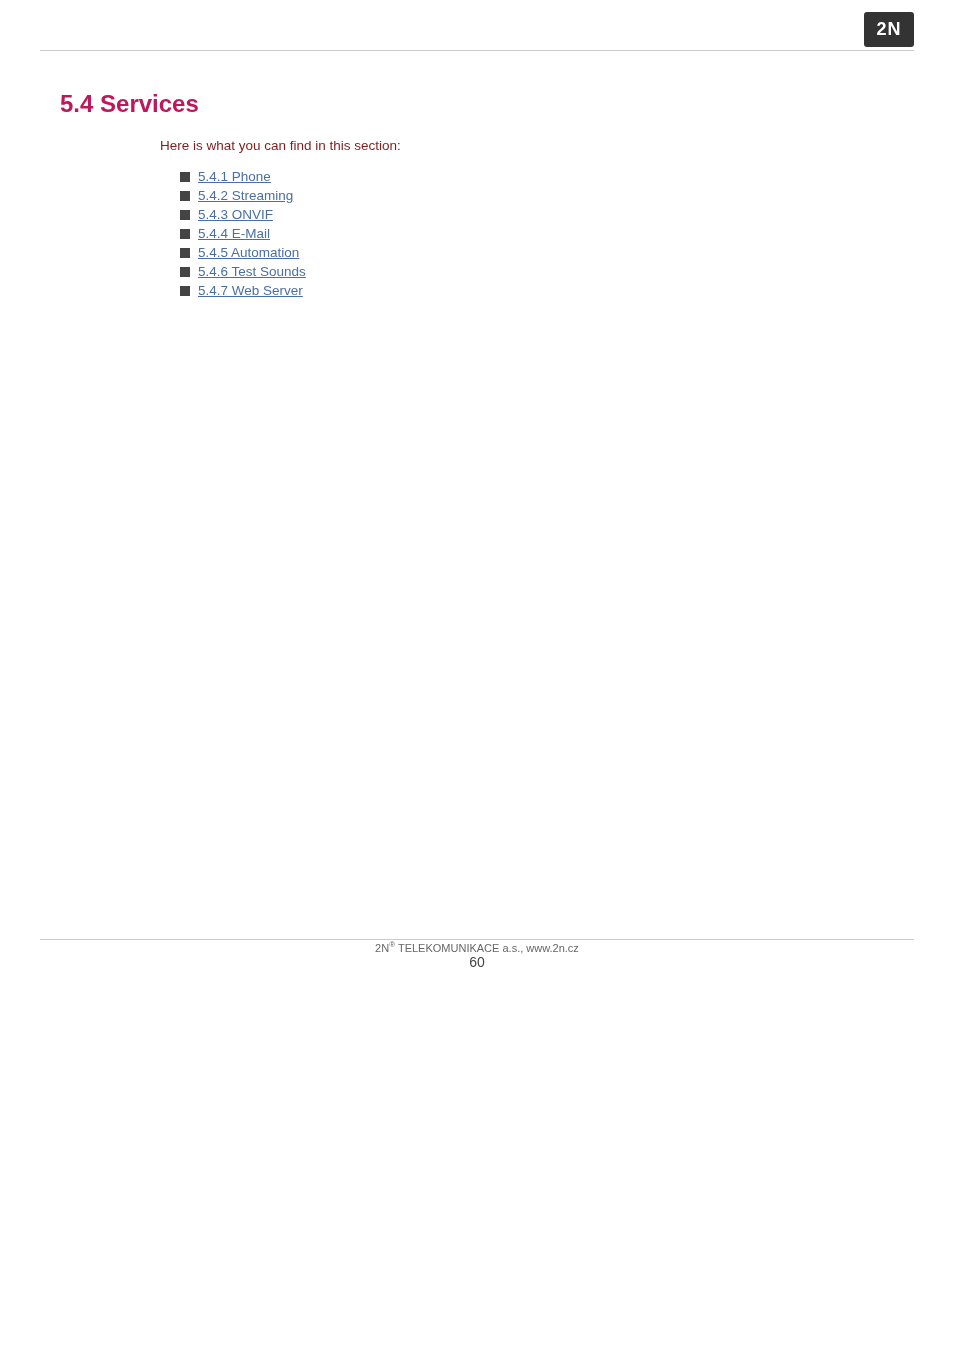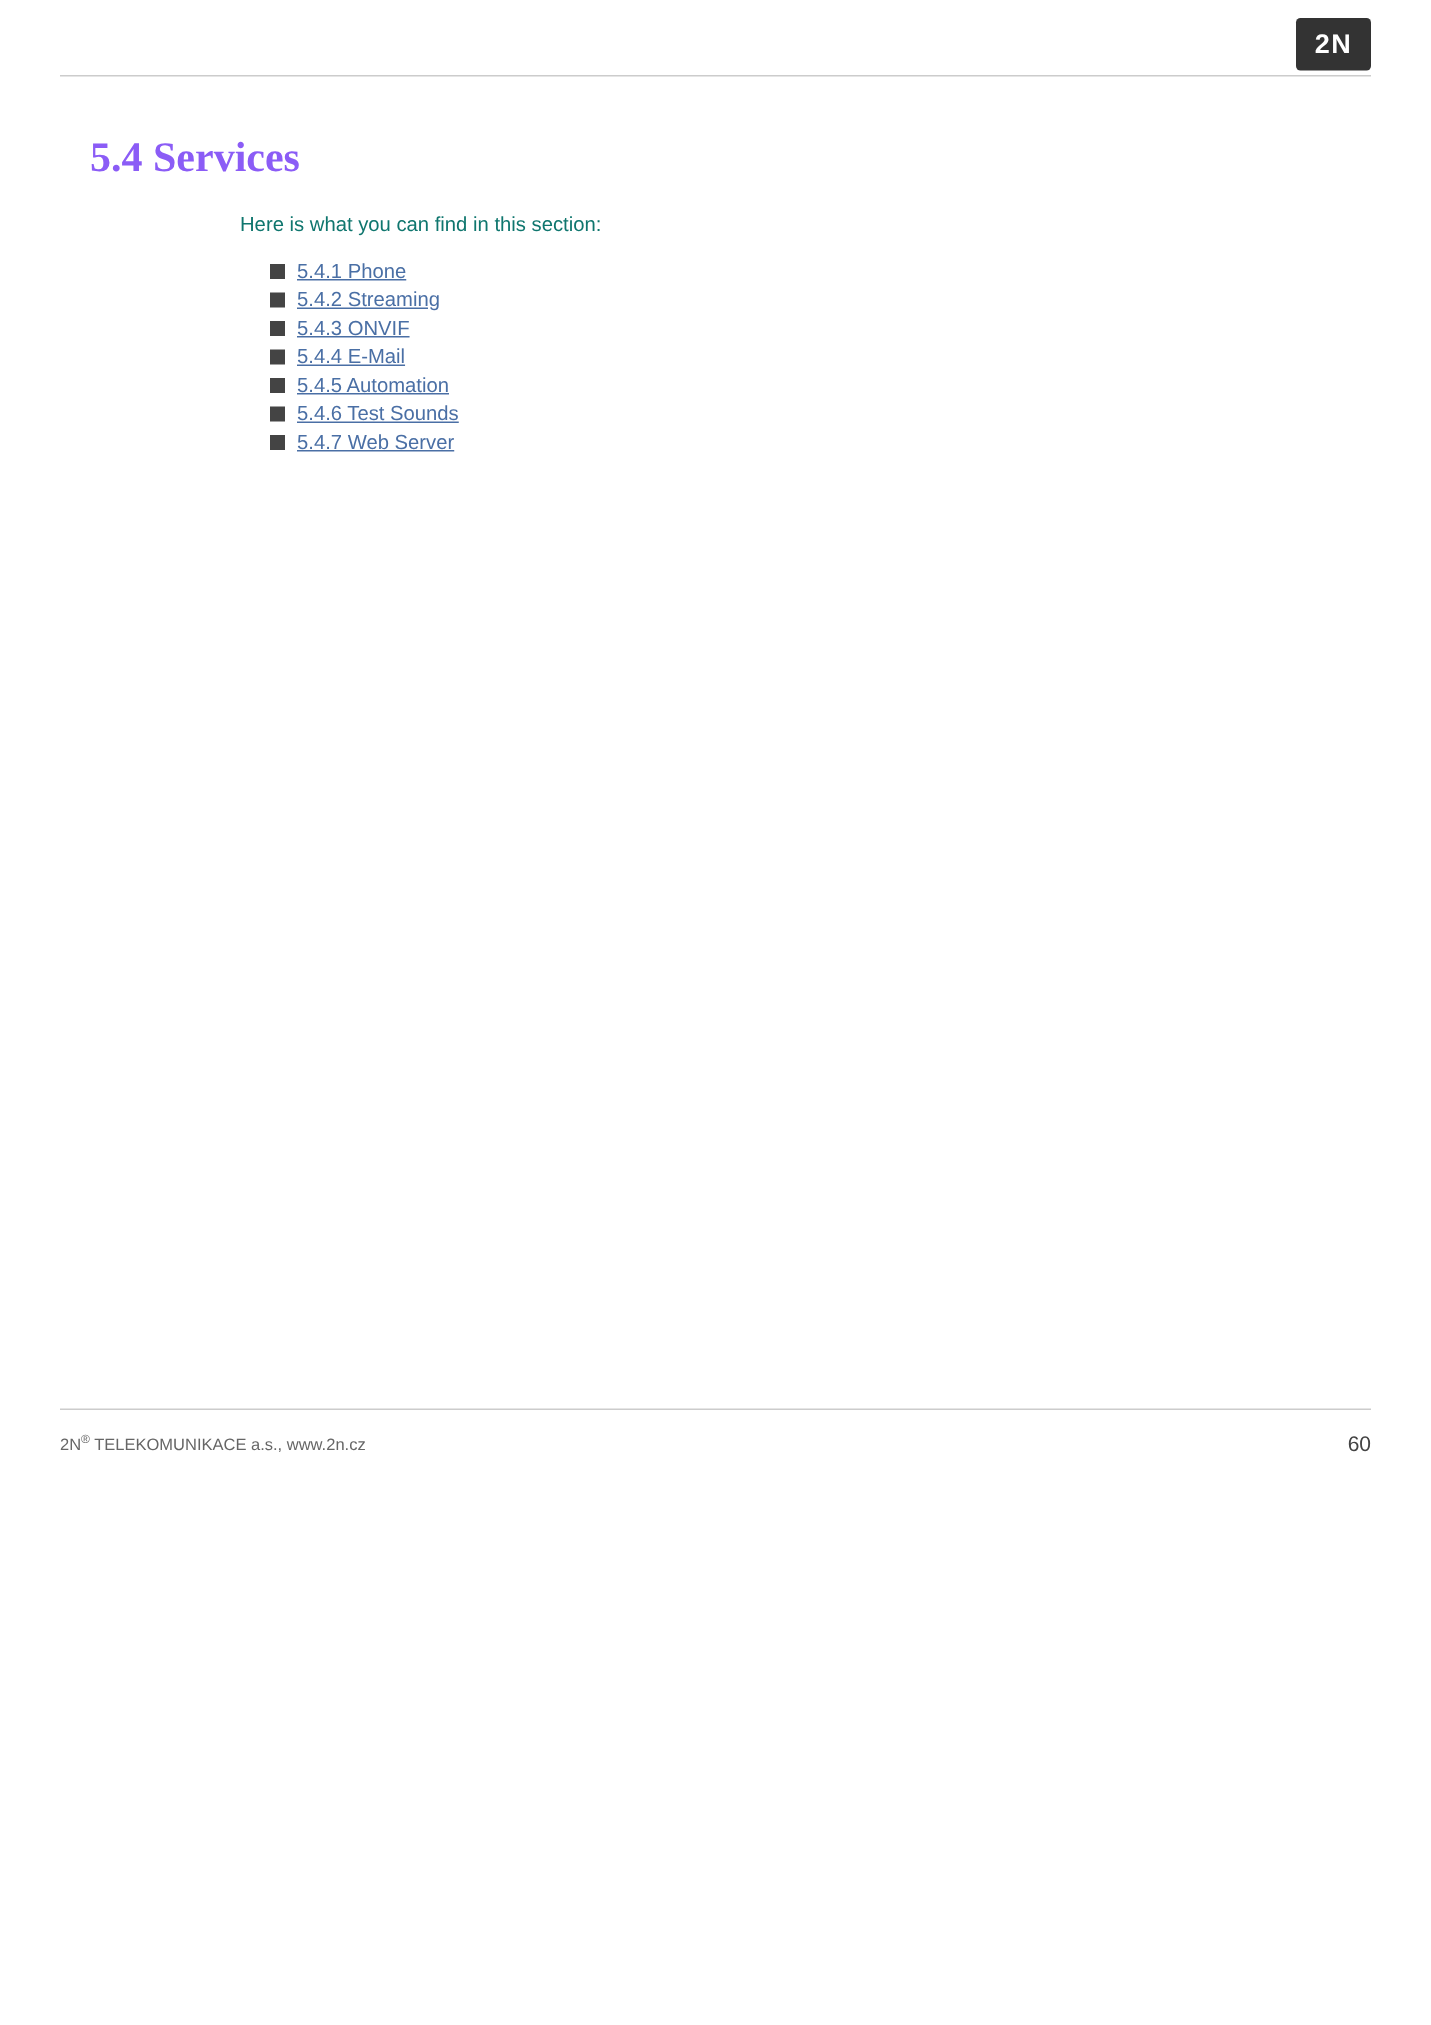--- a/index.html
+++ b/index.html
@@ -64,31 +64,30 @@
 
     
     .main-content {
       position: absolute;
       top: 70px;
       left: 60px;
       right: 60px;
     }
 
     .page-title {
-      font-size: 28px;
+      font-size: 24px;
       font-weight: bold;
-      color: #8b5cf6;
+      color: #be185d;
       margin-bottom: 20px;
       margin-top: 20px;
-      font-family: Liberation Serif, serif;
     }
 
     .intro-text {
       font-size: 13.5px;
-      color: #0f766e;
+      color: #7f1d1d;
       margin-bottom: 16px;
       margin-left: 100px;
     }
 
     .toc-list {
       list-style: none;
       margin-left: 120px;
     }
 
     .toc-list li {
@@ -125,20 +124,21 @@
 
     
     .footer {
       position: absolute;
       bottom: 20px;
       left: 40px;
       right: 40px;
       display: flex;
       justify-content: space-between;
       align-items: center;
+      flex-direction: column;
     }
 
     .footer-left {
       font-size: 11px;
       color: #666666;
     }
 
     .footer-left sup {
       font-size: 8px;
     }

